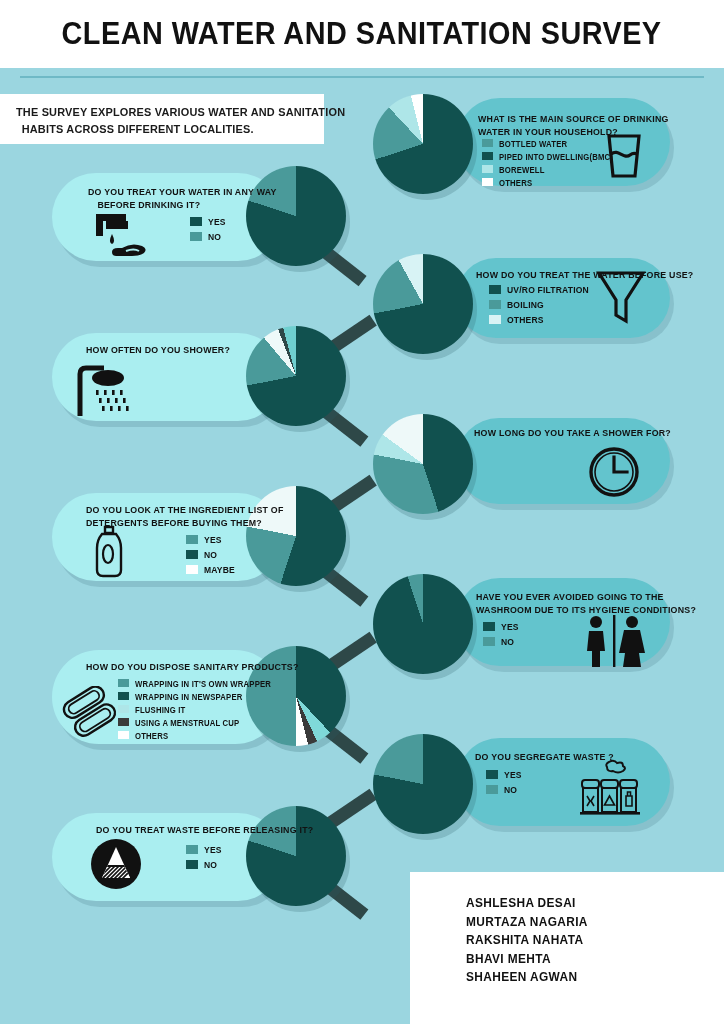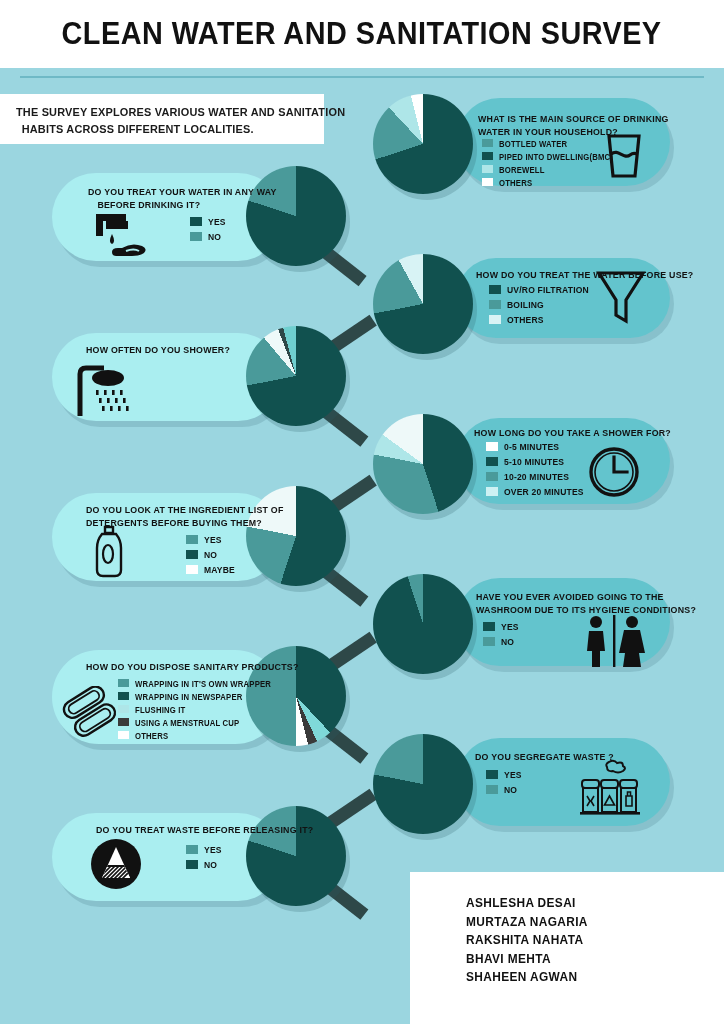--- a/index.html
+++ b/index.html
@@ -335,38 +335,20 @@
   <div class="card right" style="left:456px; top:350px; width:214px; height:86px;"></div>
 
   <div class="pie-shadow" style="left:377px; top:352px; width:100px; height:100px;"></div>
   <div class="pie" style="left:373px; top:346px; width:100px; height:100px;
               background: conic-gradient(#11514f 0deg 162deg, #4a9a9a 162deg 281deg, #aee6e8 281deg 306deg, #eef9f9 306deg 360deg);"></div>
 
   <div class="q-text" style="left:474px; top:358px;">
     <div>HOW LONG DO YOU TAKE A SHOWER FOR?</div>
   </div>
 
-  <div class="legend big" style="left:486px; top:374px;">
-    <div class="legend-row">
-      <span class="swatch" style="background:#ffffff;"></span>
-      <span class="legend-label">0-5 MINUTES</span>
-    </div>
-    <div class="legend-row">
-      <span class="swatch" style="background:#11514f;"></span>
-      <span class="legend-label">5-10 MINUTES</span>
-    </div>
-    <div class="legend-row">
-      <span class="swatch" style="background:#4a9a9a;"></span>
-      <span class="legend-label">10-20 MINUTES</span>
-    </div>
-    <div class="legend-row">
-      <span class="swatch" style="background:#cdf1f3;"></span>
-      <span class="legend-label">OVER 20 MINUTES</span>
-    </div>
-  </div>
 
   <svg class="icon" style="left:586px; top:376px;" width="56" height="56" viewBox="0 0 56 56">
     <circle cx="28" cy="28" r="23" fill="none" stroke="#111" stroke-width="3.4"></circle>
     <circle cx="28" cy="28" r="19" fill="none" stroke="#111" stroke-width="1.6"></circle>
     <path d="M28 13 L28 28 L41 28" fill="none" stroke="#111" stroke-width="3.2" stroke-linecap="square"></path>
   </svg>
 
   <div class="card-shadow" style="left:56px; top:431px; width:230px; height:88px;"></div>
   <div class="card left" style="left:52px; top:425px; width:230px; height:88px;"></div>
 

